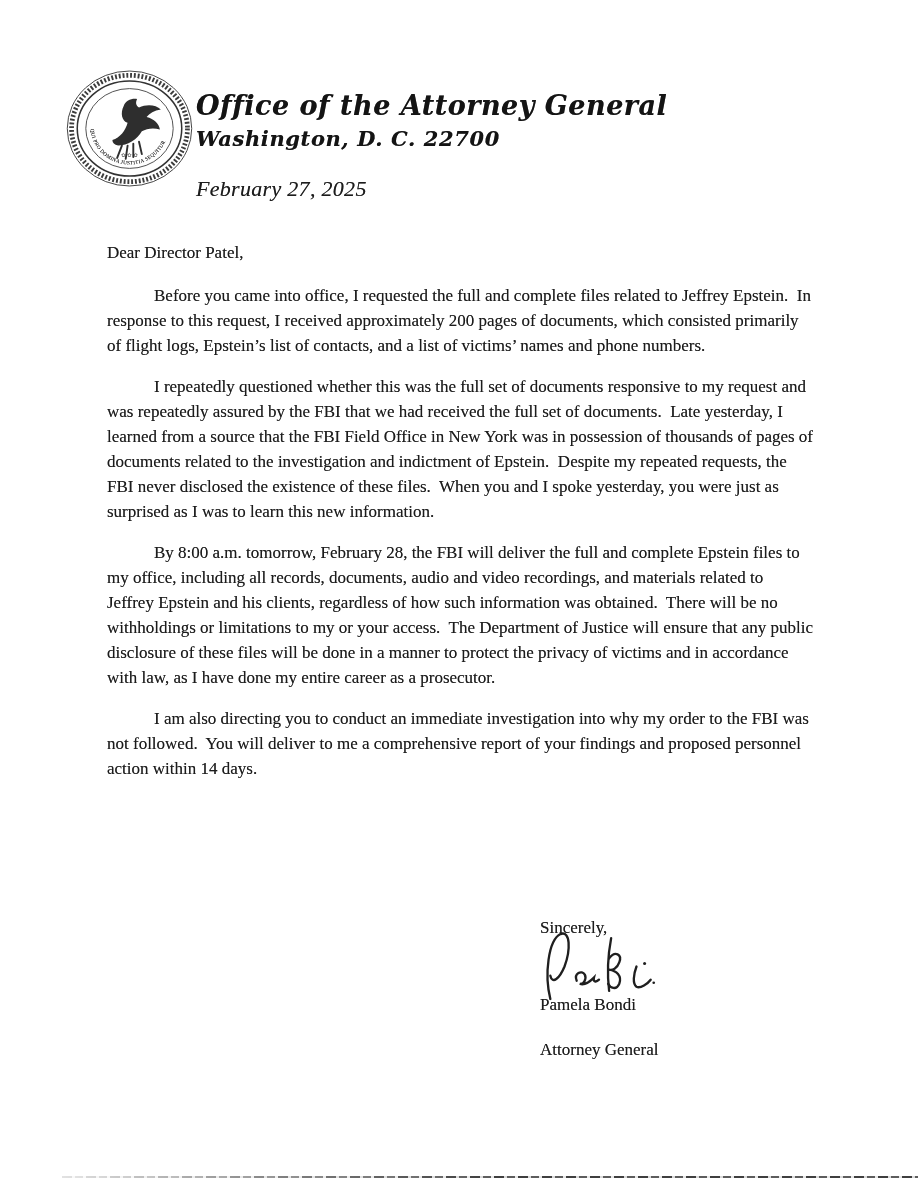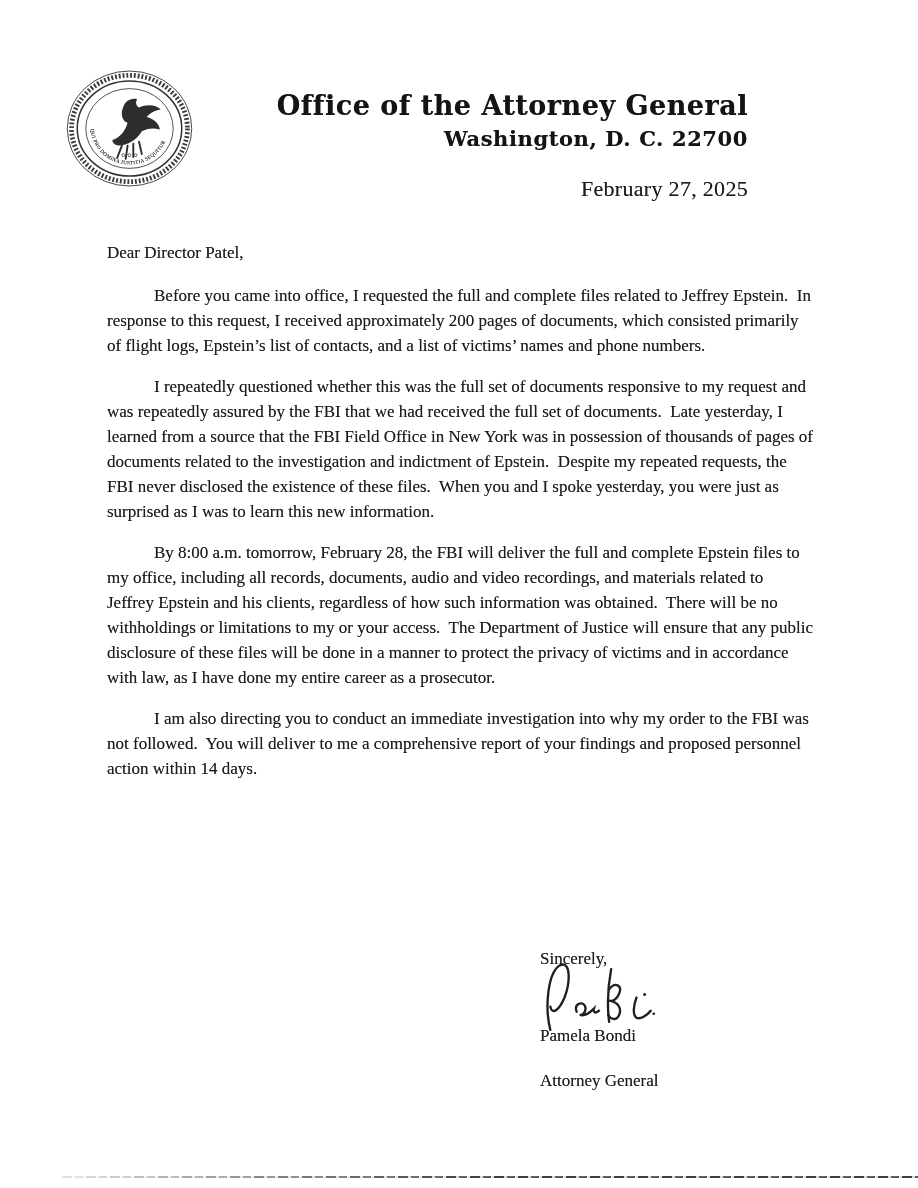--- a/index.html
+++ b/index.html
@@ -2,38 +2,38 @@
 <html><head>
 <meta charset="utf-8">
 <style>
   html,body{margin:0;padding:0;background:#ffffff;}
   .page{
     position:relative;width:918px;height:1188px;background:#ffffff;overflow:hidden;
     font-family:"Liberation Serif","DejaVu Serif",serif;color:#1c1c1c;
     text-shadow:0 0 .4px rgba(20,20,20,.55);
   }
   .seal{position:absolute;left:63px;top:66px;width:133px;height:125px;}
-  .letterhead{position:absolute;left:196px;top:90px;width:552px;text-align:right;}
+  .letterhead{position:absolute;left:196px;top:90px;width:552px;text-align:left;font-style:italic;}
   .office-title{
     font-family:"DejaVu Serif",serif;font-weight:700;font-size:27px;
     letter-spacing:.5px;color:#141414;
   }
   .office-address{
     font-family:"DejaVu Serif",serif;font-weight:700;font-size:21px;
     margin-top:5px;letter-spacing:.6px;color:#141414;
   }
   .date-line{font-size:22px;font-weight:400;margin-top:25px;letter-spacing:.3px;}
   .body-text{
     position:absolute;left:107px;top:240px;width:712px;
     font-size:17px;line-height:25px;
   }
   .salutation{margin:0 0 18px 0;}
   p.para{margin:0 5px 16px 0;text-indent:47px;white-space:pre-wrap;}
   .closing{
-    position:absolute;left:540px;top:946px;width:250px;height:140px;
+    position:absolute;left:540px;top:915px;width:250px;height:140px;
     font-size:17px;line-height:25px;
   }
   .valediction{position:absolute;left:0;top:0;}
   .signature-svg{position:absolute;left:0;top:13px;width:120px;height:75px;}
   .signer-name{position:absolute;left:0;top:77px;}
   .signer-title{position:absolute;left:0;top:102px;margin-top:20px;}
   .scan-line{
     position:absolute;left:62px;right:0;top:1176px;height:2px;
     background:
       linear-gradient(90deg, rgba(255,255,255,.85) 0, rgba(255,255,255,.35) 25%, rgba(255,255,255,0) 50%),

